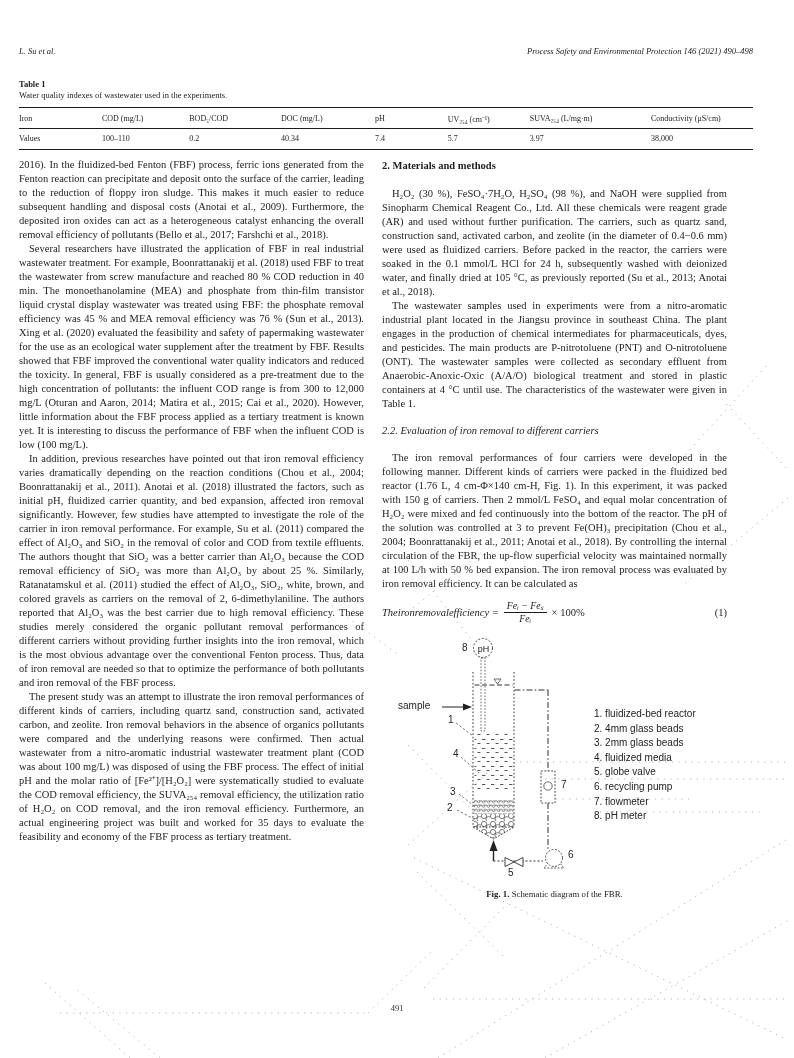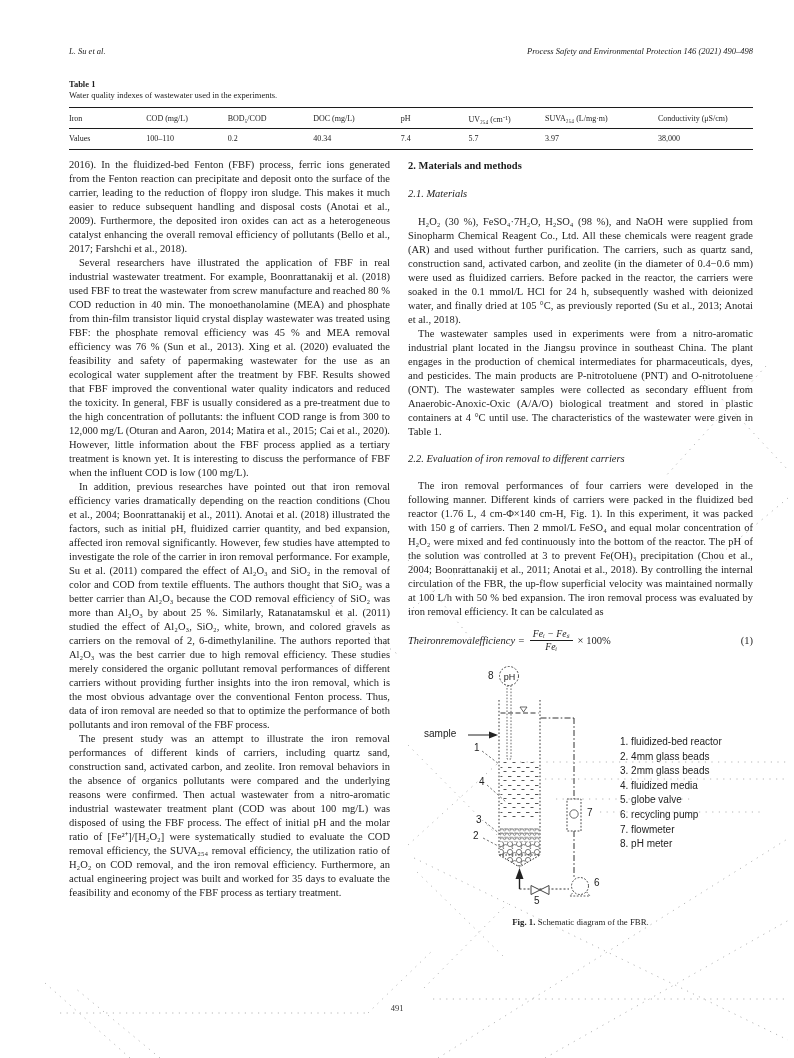--- a/index.html
+++ b/index.html
@@ -1,18 +1,18 @@
 <!DOCTYPE html>
 <html lang="en"><head>
 <meta charset="utf-8">
 <style>
   html,body{margin:0;padding:0;background:#9a9a9a;}
   .page{position:relative;width:794px;height:1058px;margin:0 auto;background:#ffffff;
         font-family:"Liberation Serif",serif;color:#1c1c1c;overflow:hidden;}
-  .content{position:absolute;inset:0;padding:46px 41px 0 69px;box-sizing:border-box;z-index:1;}
+  .content{position:absolute;inset:0;padding:46px 41px 0 19px;box-sizing:border-box;z-index:1;}
   .artifacts{position:absolute;inset:0;z-index:2;pointer-events:none;}
 
   
   .running-head{display:flex;justify-content:space-between;font-style:italic;font-size:8.5px;
                 color:#222;margin-bottom:23px;}
 
   
   .tbl-label{font-weight:bold;font-size:8.5px;}
   .tbl-caption{font-size:8.5px;margin-top:1px;}
   table.wq{width:100%;border-collapse:collapse;margin-top:7px;font-size:8px;
@@ -134,21 +134,20 @@
 
       <div class="col">
         <p class="noindent">2016). In the fluidized-bed Fenton (FBF) process, ferric ions generated from the Fenton reaction can precipitate and deposit onto the surface of the carrier, leading to the reduction of floppy iron sludge. This makes it much easier to reduce subsequent handling and disposal costs (Anotai et al., 2009). Furthermore, the deposited iron oxides can act as a heterogeneous catalyst enhancing the overall removal efficiency of pollutants (Bello et al., 2017; Farshchi et al., 2018).</p>
         <p>Several researchers have illustrated the application of FBF in real industrial wastewater treatment. For example, Boonrattanakij et al. (2018) used FBF to treat the wastewater from screw manufacture and reached 80 % COD reduction in 40 min. The monoethanolamine (MEA) and phosphate from thin-film transistor liquid crystal display wastewater was treated using FBF: the phosphate removal efficiency was 45 % and MEA removal efficiency was 76 % (Sun et al., 2013). Xing et al. (2020) evaluated the feasibility and safety of papermaking wastewater for the use as an ecological water supplement after the treatment by FBF. Results showed that FBF improved the conventional water quality indicators and reduced the toxicity. In general, FBF is usually considered as a pre-treatment due to the high concentration of pollutants: the influent COD range is from 300 to 12,000 mg/L (Oturan and Aaron, 2014; Matira et al., 2015; Cai et al., 2020). However, little information about the FBF process applied as a tertiary treatment is known yet. It is interesting to discuss the performance of FBF when the influent COD is low (100 mg/L).</p>
         <p>In addition, previous researches have pointed out that iron removal efficiency varies dramatically depending on the reaction conditions (Chou et al., 2004; Boonrattanakij et al., 2011). Anotai et al. (2018) illustrated the factors, such as initial pH, fluidized carrier quantity, and bed expansion, affected iron removal significantly. However, few studies have attempted to investigate the role of the carrier in iron removal performance. For example, Su et al. (2011) compared the effect of Al₂O₃ and SiO₂ in the removal of color and COD from textile effluents. The authors thought that SiO₂ was a better carrier than Al₂O₃ because the COD removal efficiency of SiO₂ was more than Al₂O₃ by about 25 %. Similarly, Ratanatamskul et al. (2011) studied the effect of Al₂O₃, SiO₂, white, brown, and colored gravels as carriers on the removal of 2, 6-dimethylaniline. The authors reported that Al₂O₃ was the best carrier due to high removal efficiency. These studies merely considered the organic pollutant removal performances of different carriers without providing further insights into the iron removal, which is the most obvious advantage over the conventional Fenton process. Thus, data of iron removal are needed so that to optimize the performance of both pollutants and iron removal of the FBF process.</p>
         <p>The present study was an attempt to illustrate the iron removal performances of different kinds of carriers, including quartz sand, construction sand, activated carbon, and zeolite. Iron removal behaviors in the absence of organics pollutants were compared and the underlying reasons were confirmed. Then actual wastewater from a nitro-aromatic industrial wastewater treatment plant (COD was about 100 mg/L) was disposed of using the FBF process. The effect of initial pH and the molar ratio of [Fe²⁺]/[H₂O₂] were systematically studied to evaluate the COD removal efficiency, the SUVA₂₅₄ removal efficiency, the utilization ratio of H₂O₂ on COD removal, and the iron removal efficiency. Furthermore, an actual engineering project was built and worked for 35 days to evaluate the feasibility and economy of the FBF process as tertiary treatment.</p>
       </div>
 
       <div class="col">
         <h2 class="sec">2.  Materials and methods</h2>
-        <h3 class="sub">2.1.  Materials</h3>
         <p>H₂O₂ (30 %), FeSO₄·7H₂O, H₂SO₄ (98 %), and NaOH were supplied from Sinopharm Chemical Reagent Co., Ltd. All these chemicals were reagent grade (AR) and used without further purification. The carriers, such as quartz sand, construction sand, activated carbon, and zeolite (in the diameter of 0.4−0.6 mm) were used as fluidized carriers. Before packed in the reactor, the carriers were soaked in the 0.1 mmol/L HCl for 24 h, subsequently washed with deionized water, and finally dried at 105 °C, as previously reported (Su et al., 2013; Anotai et al., 2018).</p>
         <p>The wastewater samples used in experiments were from a nitro-aromatic industrial plant located in the Jiangsu province in southeast China. The plant engages in the production of chemical intermediates for pharmaceuticals, dyes, and pesticides. The main products are P-nitrotoluene (PNT) and O-nitrotoluene (ONT). The wastewater samples were collected as secondary effluent from Anaerobic-Anoxic-Oxic (A/A/O) biological treatment and stored in plastic containers at 4 °C until use. The characteristics of the wastewater were given in Table 1.</p>
         <h3 class="sub sub2">2.2.  Evaluation of iron removal to different carriers</h3>
         <p>The iron removal performances of four carriers were developed in the following manner. Different kinds of carriers were packed in the fluidized bed reactor (1.76 L, 4 cm-Φ×140 cm-H, Fig. 1). In this experiment, it was packed with 150 g of carriers. Then 2 mmol/L FeSO₄ and equal molar concentration of H₂O₂ were mixed and fed continuously into the bottom of the reactor. The pH of the solution was controlled at 3 to prevent Fe(OH)₃ precipitation (Chou et al., 2004; Boonrattanakij et al., 2011; Anotai et al., 2018). By controlling the internal circulation of the FBR, the up-flow superficial velocity was maintained normally at 100 L/h with 50 % bed expansion. The iron removal process was evaluated by iron removal efficiency. It can be calculated as</p>
 
         <div class="equation">
           <span class="eq-lhs">Theironremovalefficiency =</span>
           <span class="frac">
             <span class="num">Feᵢ − Feₛ</span>
             <span class="den">Feᵢ</span>

